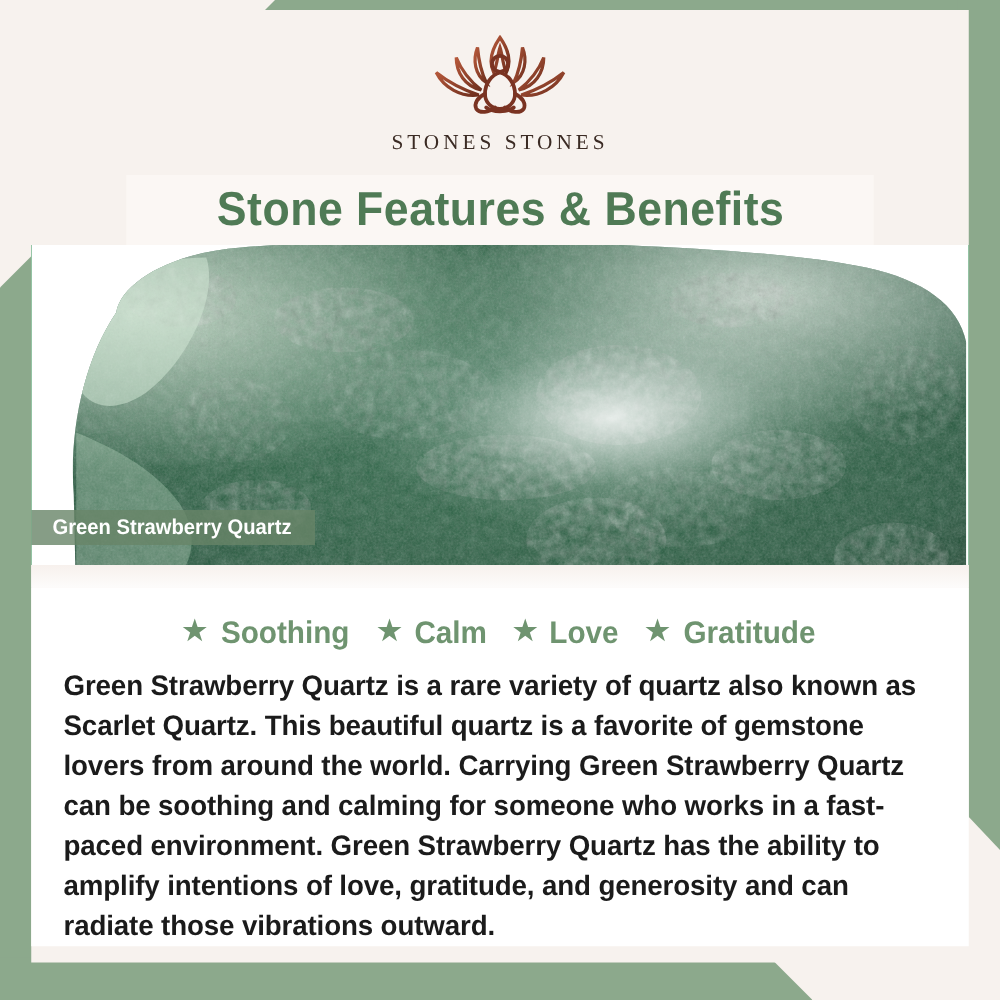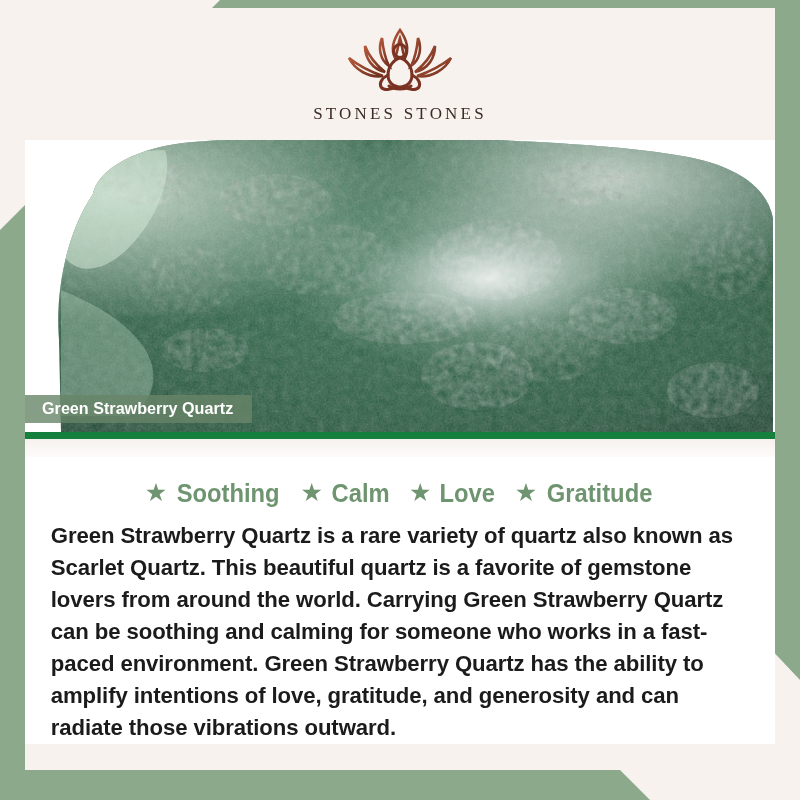--- a/index.html
+++ b/index.html
@@ -99,21 +99,21 @@
     letter-spacing: 0.4px;
     color: #4f7a55;
     white-space: nowrap;
     transform: scaleX(0.94);
   }
 
   
   .photo {
     position: relative;
     width: 750px;
-    height: 299px;
+    height: 256px;
     background: #15803d;
     overflow: hidden;
   }
   .stone-svg {
     position: absolute;
     left: 0;
     top: 0;
     width: 750px;
     height: 292px;
     display: block;
@@ -227,20 +227,23 @@
             <path d="M59 34 C52 36 47 43 47 51 C47 58 52 63 59 63 C66 63 71 58 71 51 C71 43 66 36 59 34 Z"></path>
             <path d="M47 51 C41 54 38 59 40 63 C43 67 50 66 55 62"></path>
             <path d="M71 51 C77 54 80 59 78 63 C75 67 68 66 63 62"></path>
             <path d="M48 62 C53 66 65 66 70 62"></path>
           </g>
         </svg>
       </span>
       <div class="logo-word">STONES STONES</div>
     </div>
 
+    <div class="title-banner">
+      <div class="title-text">Stone Features &amp; Benefits</div>
+    </div>
 
     <div class="photo">
       <svg class="stone-svg" viewBox="0 0 750 292" preserveAspectRatio="none" aria-hidden="true">
         <defs>
           <radialGradient id="body" cx="48%" cy="40%" r="72%">
             <stop offset="0%" stop-color="#2f6b4b"></stop>
             <stop offset="45%" stop-color="#2b6244"></stop>
             <stop offset="80%" stop-color="#24563c"></stop>
             <stop offset="100%" stop-color="#1d4530"></stop>
           </radialGradient>

